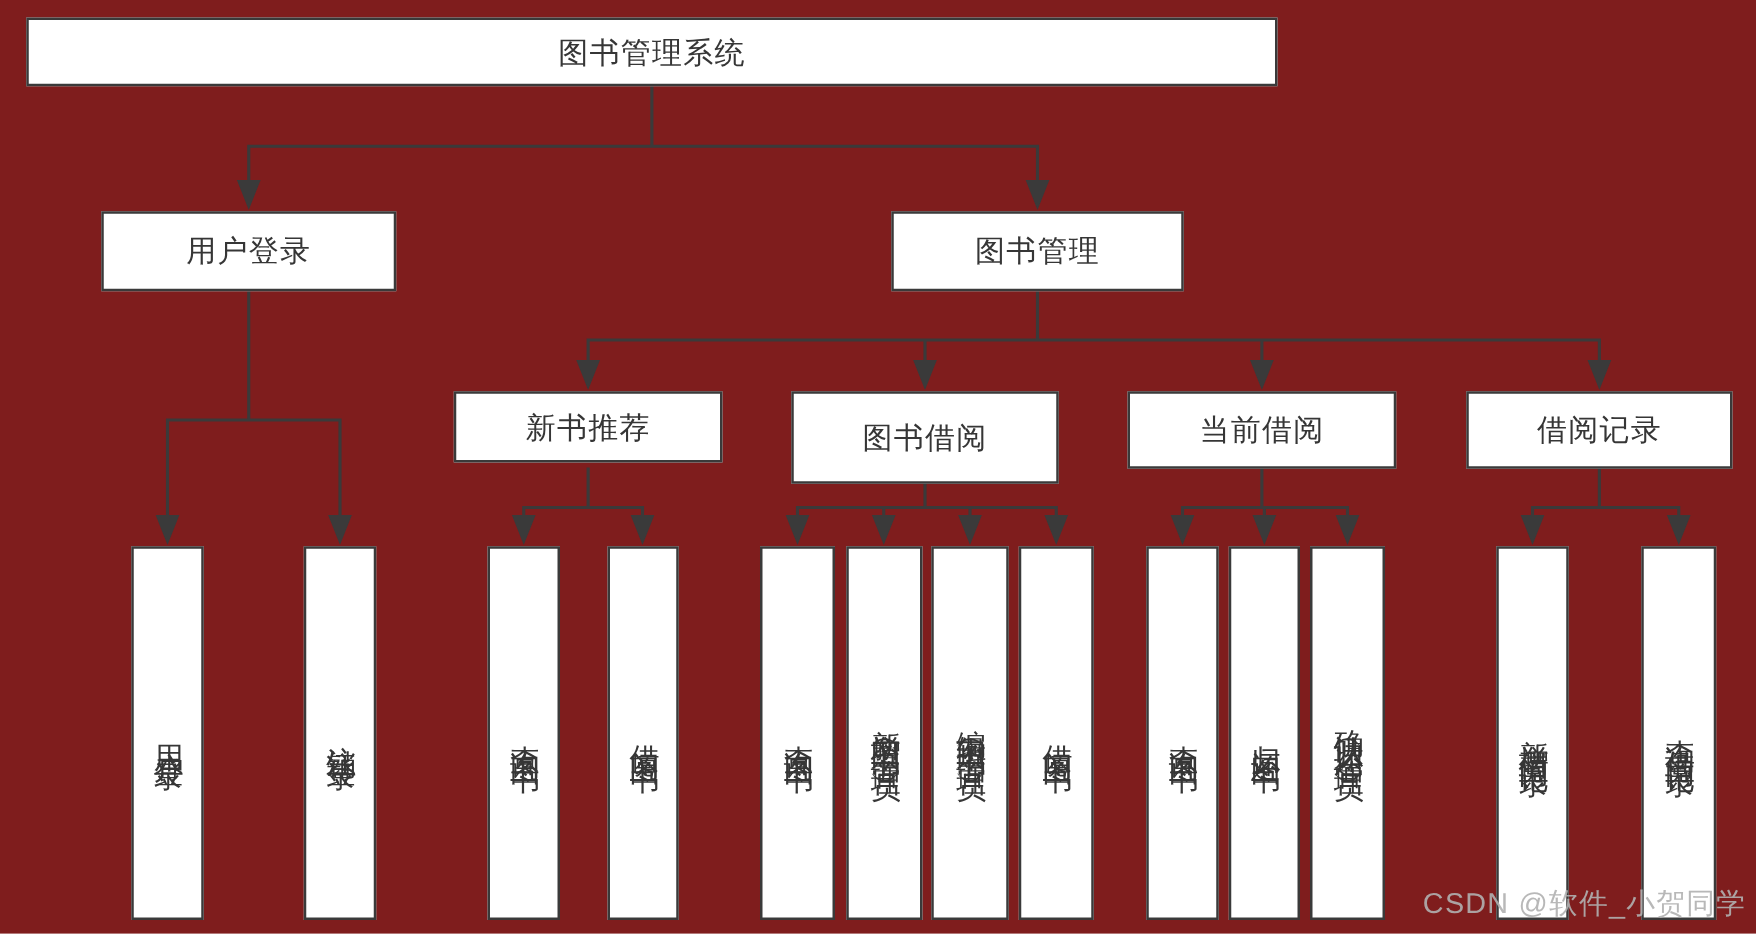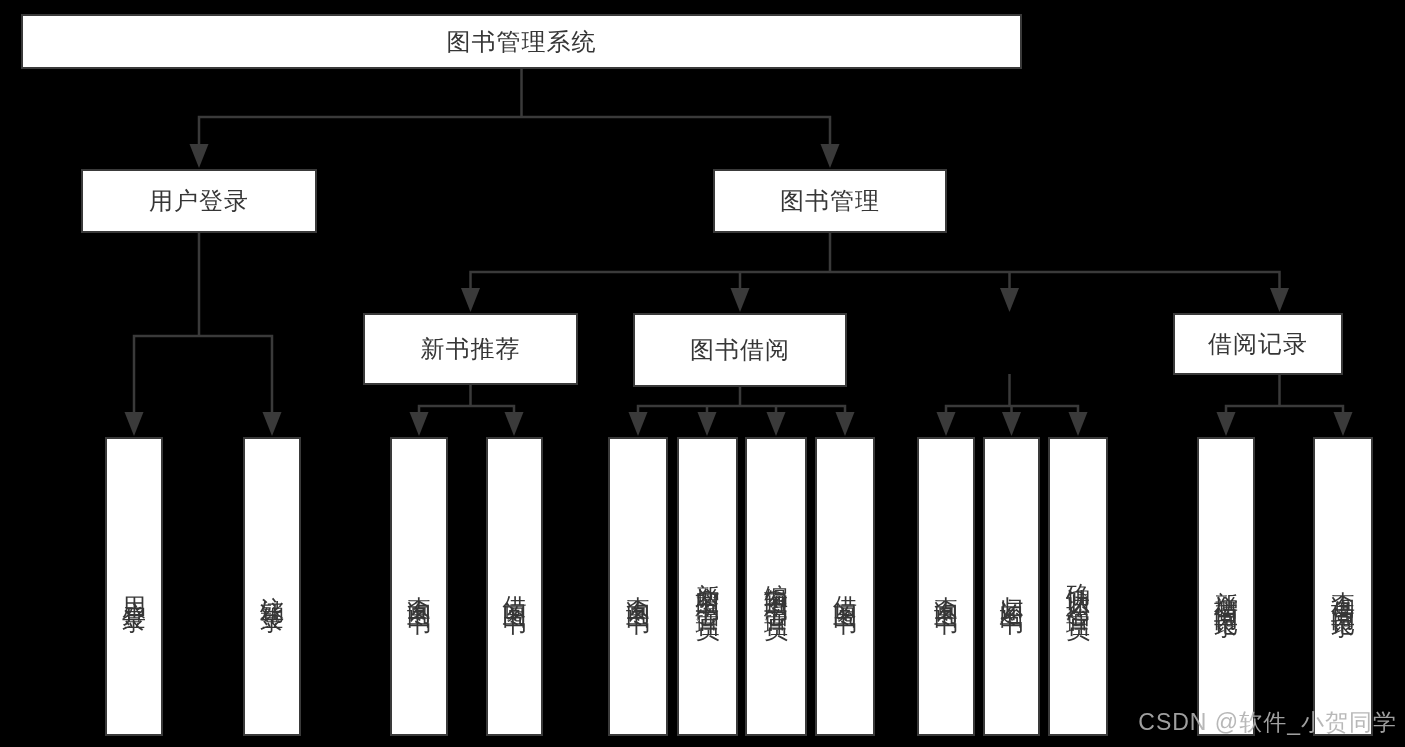--- a/index.html
+++ b/index.html
@@ -5,21 +5,21 @@
   html, body {
     margin: 0;
     padding: 0;
     background: #ffffff;
     font-family: "Liberation Sans", "DejaVu Sans", sans-serif;
   }
   #canvas {
     position: relative;
     width: 1405px;
     height: 747px;
-    background: #000000;
+    background: #7f1d1d;
     overflow: hidden;
   }
   #connectors {
     position: absolute;
     left: 0;
     top: 0;
     z-index: 1;
   }
   .box {
     position: absolute;
@@ -107,27 +107,30 @@
     <span class="hlabel">图书管理系统</span>
   </div>
 
   <div class="box" style="left:81px; top:169px; width:236px; height:64px;">
     <span class="hlabel">用户登录</span>
   </div>
   <div class="box" style="left:713px; top:169px; width:234px; height:64px;">
     <span class="hlabel">图书管理</span>
   </div>
 
-  <div class="box" style="left:363px; top:313px; width:215px; height:72px;">
+  <div class="box" style="left:363px; top:313px; width:215px; height:57px;">
     <span class="hlabel">新书推荐</span>
   </div>
   <div class="box" style="left:633px; top:313px; width:214px; height:74px;">
     <span class="hlabel">图书借阅</span>
   </div>
-  <div class="box" style="left:1173px; top:313px; width:170px; height:62px;">
+  <div class="box" style="left:902px; top:313px; width:215px; height:62px;">
+    <span class="hlabel">当前借阅</span>
+  </div>
+  <div class="box" style="left:1173px; top:313px; width:213px; height:62px;">
     <span class="hlabel">借阅记录</span>
   </div>
 
   <div class="box vbox" style="left:105px; top:437px; width:58px; height:299px;">
     <span class="vlabel">用户登录</span>
   </div>
   <div class="box vbox" style="left:243px; top:437px; width:58px; height:299px;">
     <span class="vlabel">注销登录</span>
   </div>
 

